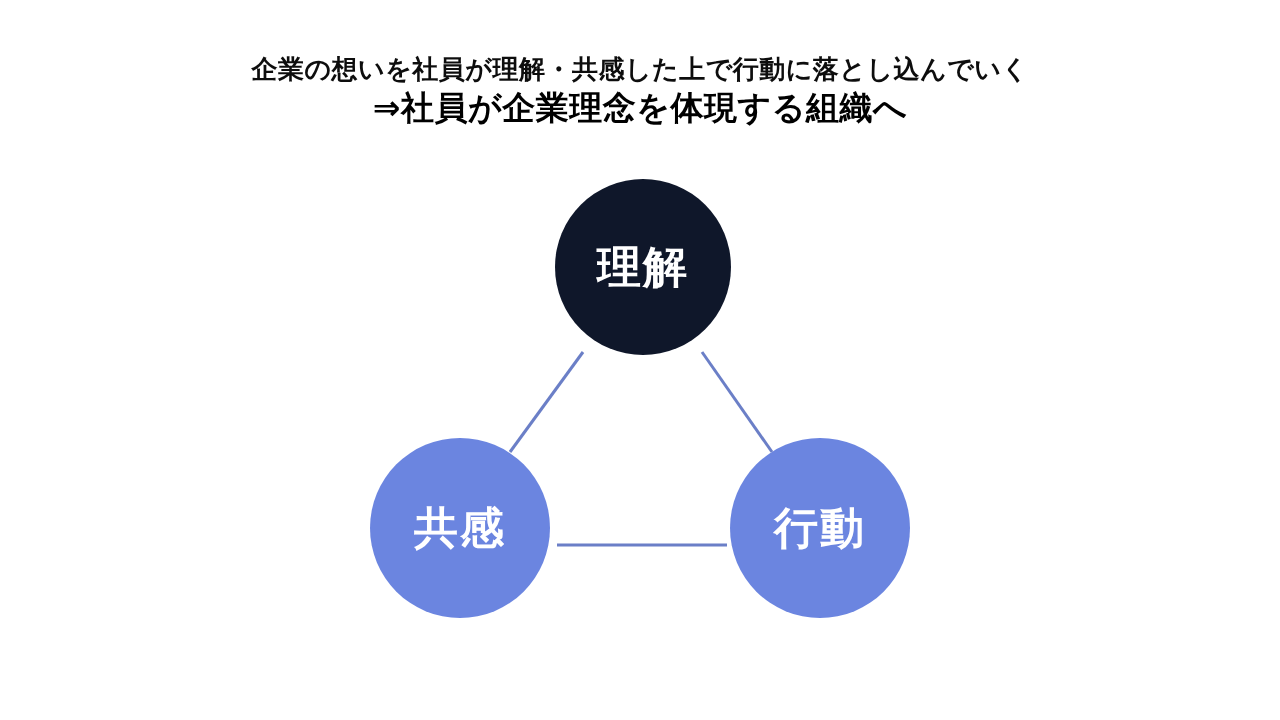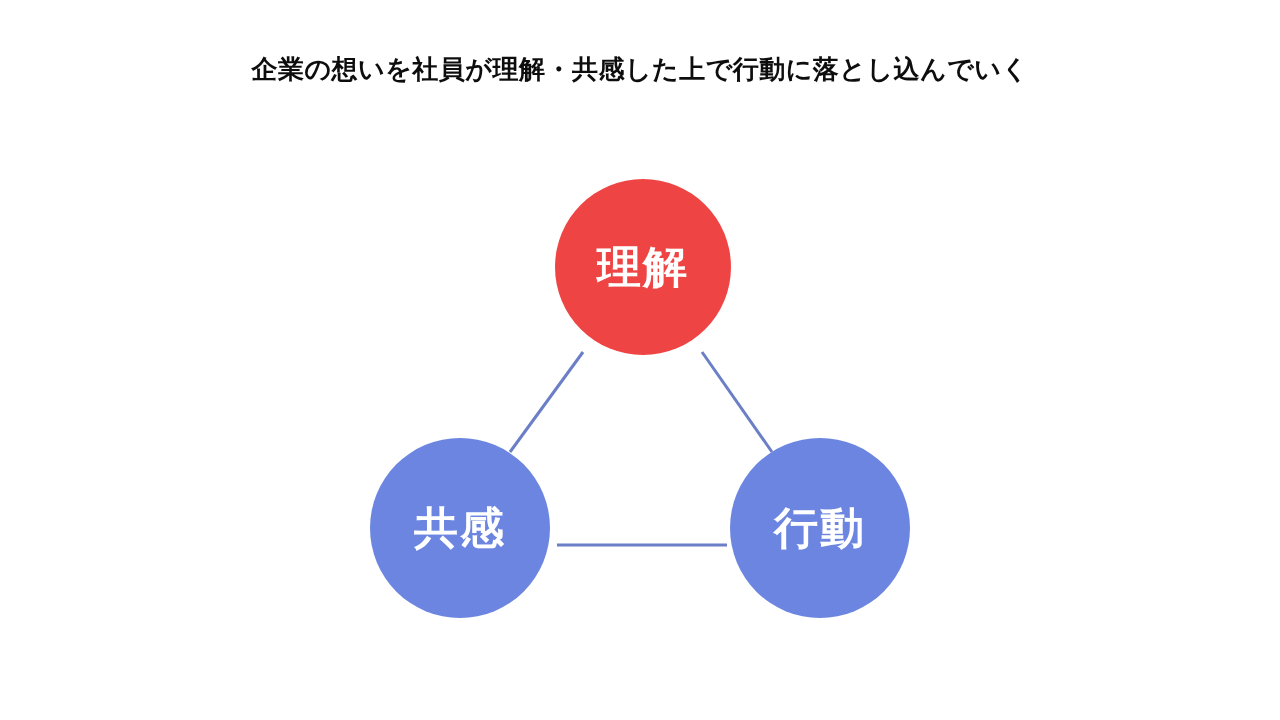--- a/index.html
+++ b/index.html
@@ -87,31 +87,32 @@
 
   
 </style>
 </head>
 <body>
 
 <div id="slide" style="width: 1280px; height: 720px; background: rgb(255, 255, 255);">
 
   <div id="heading">
     <span class="headline-1" style="color: rgb(13, 13, 13);">企業の想いを社員が理解・共感した上で行動に落とし込んでいく</span>
+    <span class="headline-2" style="color: rgb(0, 0, 0);">⇒社員が企業理念を体現する組織へ</span>
   </div>
 
   <div id="diagram">
 
     <svg id="connectors" viewBox="0 0 1280 720">
         <line x1="583" y1="352" x2="510" y2="452" stroke="#6B7FC7" stroke-width="3" stroke-linecap="butt"></line>
         <line x1="702" y1="352" x2="772" y2="452" stroke="#6B7FC7" stroke-width="3" stroke-linecap="butt"></line>
         <line x1="557" y1="545" x2="727" y2="545" stroke="#6B7FC7" stroke-width="3" stroke-linecap="butt"></line>
       </svg>
 
-    <div class="node" id="node-understanding" style="left: 555px; top: 179px; width: 176px; height: 176px; background: #ef4444;">
+    <div class="node" id="node-understanding" style="left: 555px; top: 179px; width: 176px; height: 176px; background: #0f172a;">
       <span class="node-label" style="color: rgb(255, 255, 255);">理解</span>
     </div>
 
     <div class="node" id="node-empathy" style="left: 370px; top: 438px; width: 180px; height: 180px; background: rgb(107, 133, 224);">
       <span class="node-label" style="color: rgb(255, 255, 255);">共感</span>
     </div>
 
     <div class="node" id="node-action" style="left: 730px; top: 438px; width: 180px; height: 180px; background: rgb(107, 133, 224);">
       <span class="node-label" style="color: rgb(255, 255, 255); text-align: center;">行動</span>
     </div>

